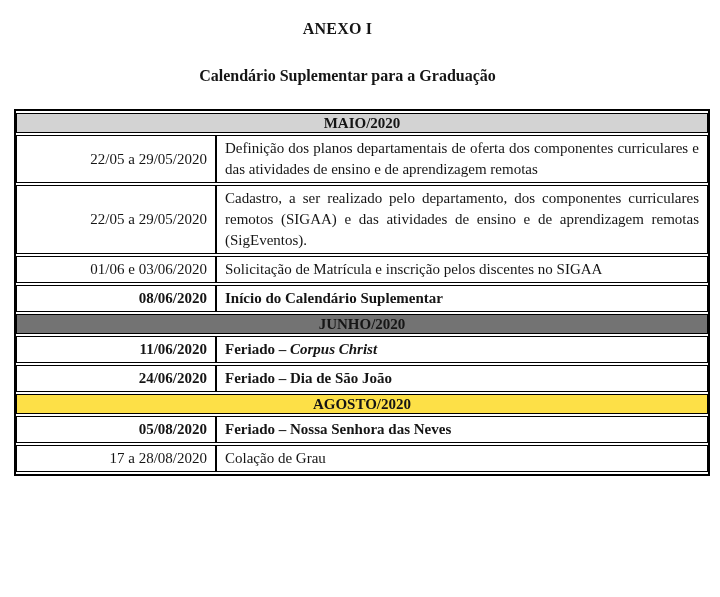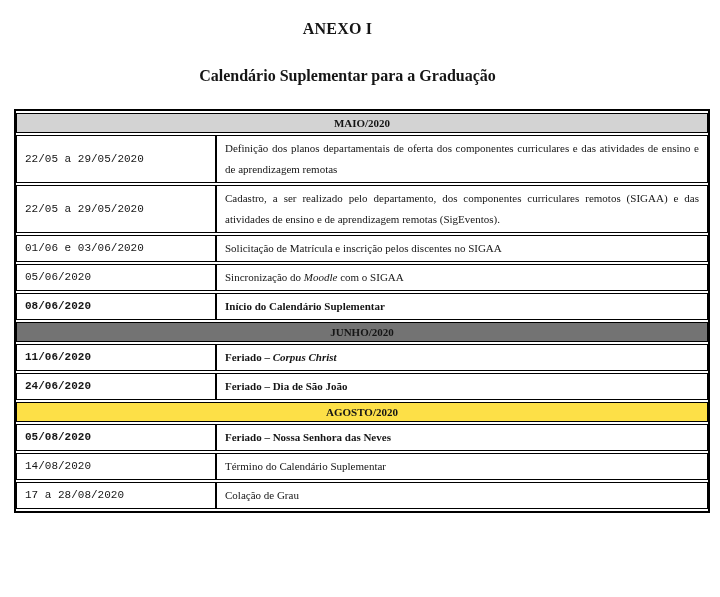--- a/index.html
+++ b/index.html
@@ -38,35 +38,34 @@
     width: 692px;
     border: 2px solid #000;
     border-collapse: separate;
     border-spacing: 0 2px;
     table-layout: fixed;
   }
   col.c-date { width: 200px; }
   col.c-desc { width: 492px; }
   td {
     border: 1.5px solid #000;
-    font-size: 11px;
+    font-size: 15px;
     line-height: 21px;
     padding: 2px 8px;
     vertical-align: middle;
   }
   td.month {
     background: #d3d3d3;
     text-align: center;
     font-weight: bold;
     line-height: 16px;
     padding: 1px 8px;
   }
   td.date {
-    text-align: left;
-    font-family: Liberation Mono, monospace;
+    text-align: right;
   }
   td.desc {
     text-align: justify;
   }
   tr.bold td { font-weight: bold; }
   i { font-style: italic; }
 </style>
 </head>
 <body>
 
@@ -91,24 +90,20 @@
           <td class="desc">Definição dos planos departamentais de oferta dos componentes curriculares e das atividades de ensino e de aprendizagem remotas</td>
         </tr>
         <tr>
           <td class="date">22/05 a 29/05/2020</td>
           <td class="desc">Cadastro, a ser realizado pelo departamento, dos componentes curriculares remotos (SIGAA) e das atividades de ensino e de aprendizagem remotas (SigEventos).</td>
         </tr>
         <tr>
           <td class="date">01/06 e 03/06/2020</td>
           <td class="desc">Solicitação de Matrícula e inscrição pelos discentes no SIGAA</td>
         </tr>
-        <tr>
-          <td class="date">05/06/2020</td>
-          <td class="desc">Sincronização do <i>Moodle</i> com o SIGAA</td>
-        </tr>
         <tr class="bold">
           <td class="date">08/06/2020</td>
           <td class="desc">Início do Calendário Suplementar</td>
         </tr>
         <tr>
           <td class="month" colspan="2" style="background: #737373; font-family: Liberation Serif, serif;">JUNHO/2020</td>
         </tr>
         <tr class="bold">
           <td class="date">11/06/2020</td>
           <td class="desc">Feriado – <i>Corpus Christ</i></td>
@@ -118,22 +113,18 @@
           <td class="desc">Feriado – Dia de São João</td>
         </tr>
         <tr>
           <td class="month" colspan="2" style="background: #fde047;">AGOSTO/2020</td>
         </tr>
         <tr class="bold">
           <td class="date">05/08/2020</td>
           <td class="desc">Feriado – Nossa Senhora das Neves</td>
         </tr>
         <tr>
-          <td class="date">14/08/2020</td>
-          <td class="desc">Término do Calendário Suplementar</td>
-        </tr>
-        <tr>
           <td class="date">17 a 28/08/2020</td>
           <td class="desc">Colação de Grau</td>
         </tr>
       </tbody>
   </table>
 </div>
 
 </body></html>

